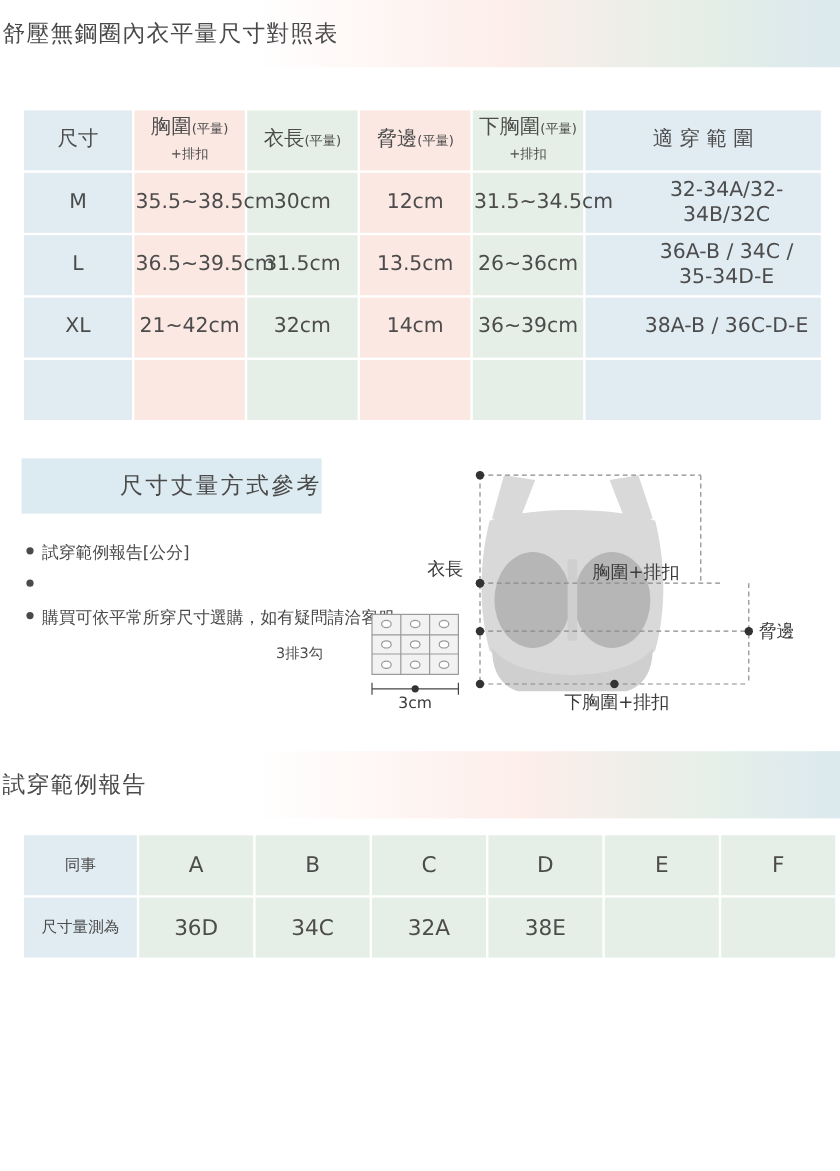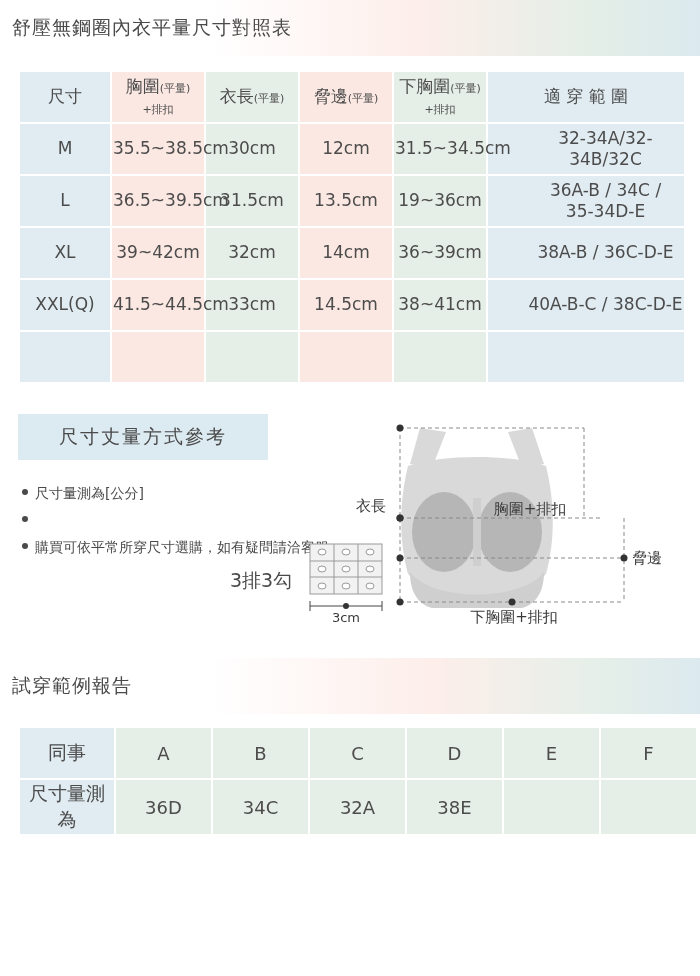--- a/index.html
+++ b/index.html
@@ -14,21 +14,21 @@
     color: #3a3a3a;
     position: relative;
     overflow: hidden;
   }
 
   
   .section-header {
     height: 56px;
     display: flex;
     align-items: center;
-    padding-left: 12px;
+    padding-left: 2px;
     font-size: 19px;
     letter-spacing: 1px;
     color: #4a4a4a;
     position: relative;
   }
   .section-header.grad-1 {
     background: linear-gradient(90deg, #ffffff 0%, #ffffff 30%, #fdeeea 60%, #e3eee7 85%, #dce9ee 100%);
   }
   .section-header.grad-2 {
     background: linear-gradient(90deg, #ffffff 0%, #ffffff 30%, #fdeeea 62%, #e5efe9 86%, #dce9ee 100%);
@@ -36,20 +36,21 @@
 
   
   .size-table-wrap {
     padding: 14px 18px 0 18px;
   }
   table.size-table {
     border-collapse: separate;
     border-spacing: 2px;
     width: 664px;
     table-layout: fixed;
+    margin-top: 20px;
   }
   table.size-table td {
     text-align: center;
     vertical-align: middle;
     height: 48px;
     font-size: 17px;
     color: #4c4c4c;
     line-height: 1.25;
   }
   .c-blue   { background: #e1ecf2; }
@@ -78,21 +79,21 @@
   }
   .measure-title {
     position: absolute;
     left: 18px;
     top: 8px;
     width: 250px;
     height: 46px;
     background: #dceaf1;
     display: flex;
     align-items: center;
-    justify-content: center;
+    justify-content: flex-end;
     font-size: 19px;
     letter-spacing: 2px;
     color: #4a4a4a;
   }
   .notes {
     position: absolute;
     left: 22px;
     top: 74px;
     font-size: 14px;
     line-height: 27px;
@@ -112,21 +113,21 @@
     left: 232px;
     top: 0;
     width: 460px;
     height: 252px;
   }
   .diagram svg { display: block; }
   .hook-label {
     position: absolute;
     left: 230px;
     top: 162px;
-    font-size: 19px;
+    font-size: 12px;
     color: #4a4a4a;
   }
 
   
   .report-wrap {
     padding: 12px 18px 0 18px;
   }
   table.report-table {
     border-collapse: separate;
     border-spacing: 2px;
@@ -134,21 +135,21 @@
     table-layout: fixed;
   }
   table.report-table td {
     text-align: center;
     vertical-align: middle;
     height: 48px;
     font-size: 18px;
     color: #4c4c4c;
   }
   table.report-table td.label {
-    font-size: 19px;
+    font-size: 13px;
   }
   col.r1 { width: 94px; }
   col.rc { width: 95px; }
 </style>
 </head>
 <body>
 
 <div class="section-header grad-1">
   <span>舒壓無鋼圈內衣平量尺寸對照表</span>
 </div>
@@ -194,63 +195,55 @@
         <td class="c-pink">12cm</td>
         <td class="c-green small-val">31.5~34.5cm</td>
         <td class="c-blue mid-val">32-34A/32-34B/32C</td>
       </tr>
 
       <tr>
         <td class="c-blue">L</td>
         <td class="c-pink small-val">36.5~39.5cm</td>
         <td class="c-green">31.5cm</td>
         <td class="c-pink">13.5cm</td>
-        <td class="c-green">19~36cm</td>
+        <td class="c-green">26~36cm</td>
         <td class="c-blue mid-val" style="white-space:pre-line">36A-B / 34C /
 35-34D-E</td>
       </tr>
 
       <tr>
         <td class="c-blue">XL</td>
-        <td class="c-pink">39~42cm</td>
+        <td class="c-pink">21~42cm</td>
         <td class="c-green">32cm</td>
         <td class="c-pink">14cm</td>
         <td class="c-green">36~39cm</td>
         <td class="c-blue mid-val">38A-B / 36C-D-E</td>
       </tr>
 
-      <tr>
-        <td class="c-blue">XXL(Q)</td>
-        <td class="c-pink small-val">41.5~44.5cm</td>
-        <td class="c-green">33cm</td>
-        <td class="c-pink">14.5cm</td>
-        <td class="c-green">38~41cm</td>
-        <td class="c-blue mid-val">40A-B-C / 38C-D-E</td>
-      </tr>
 
       <tr class="filler">
         <td class="c-blue"></td>
         <td class="c-pink"></td>
         <td class="c-green"></td>
         <td class="c-pink"></td>
         <td class="c-green"></td>
         <td class="c-blue"></td>
       </tr>
     </tbody>
   </table>
 </div>
 
 <div class="measure-block">
   <div class="measure-title">
     <span>尺寸丈量方式參考</span>
   </div>
 
   <div class="notes">
     <div>
-      <span class="bullet"></span><span>尺寸量測為[公分]</span>
+      <span class="bullet"></span><span>試穿範例報告[公分]</span>
     </div>
     <div>
       <span class="bullet"></span>
     </div>
     <div>
       <span class="bullet"></span><span>購買可依平常所穿尺寸選購，如有疑問請洽客服</span>
     </div>
   </div>
 
   <div class="diagram">

